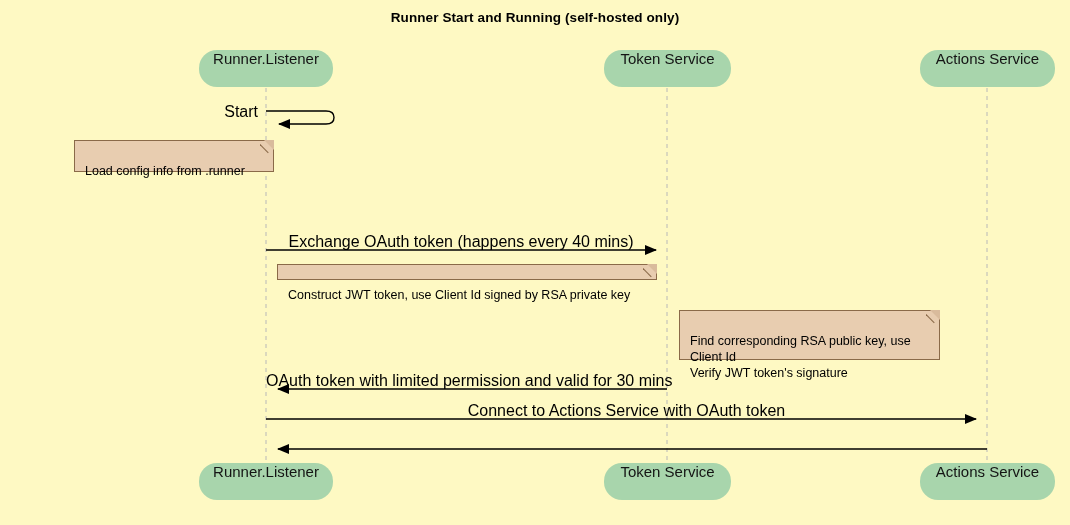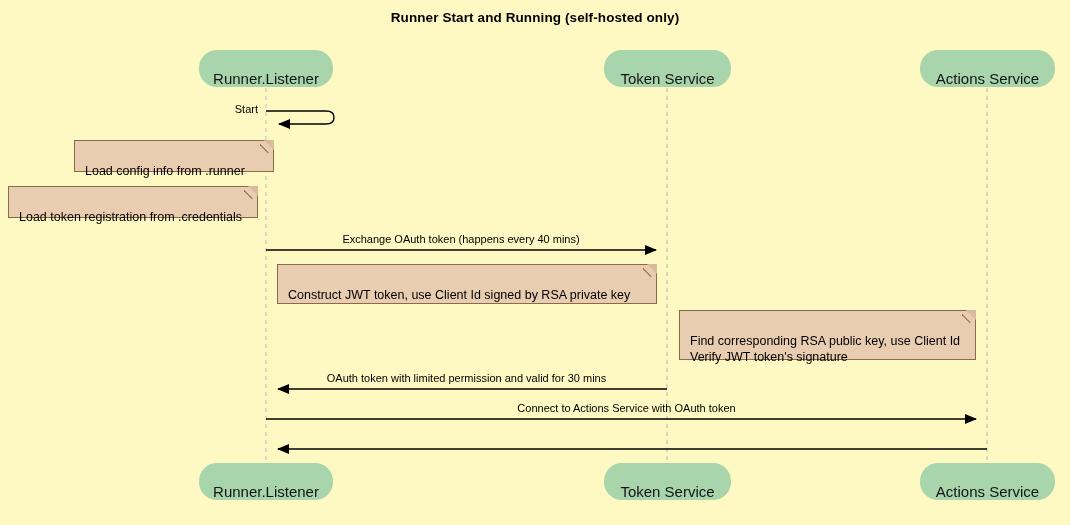--- a/index.html
+++ b/index.html
@@ -35,21 +35,21 @@
     font-weight: bold;
     color: #000000;
     letter-spacing: 0.1px;
   }
   .participant {
     position: absolute;
     box-sizing: border-box;
     background: #a8d5ac;
     border-radius: 18px;
     display: flex;
-    align-items: flex-end;
+    align-items: flex-start;
     justify-content: center;
     font-size: 15px;
     color: #141414;
     white-space: nowrap;
   }
   .note {
     position: absolute;
     box-sizing: border-box;
     background: #e8cdb0;
     border: 1px solid #8a6a49;
@@ -82,21 +82,21 @@
     left: -3px;
     top: 1px;
     width: 16px;
     height: 1px;
     background: #8a6a49;
     transform: rotate(45deg);
     transform-origin: left center;
   }
   .msg-label {
     position: absolute;
-    font-size: 11px;
+    font-size: 16px;
     color: #000000;
     white-space: nowrap;
     text-align: center;
   }
 </style>
 </head>
 <body>
 
 <div id="diagram-root">
 
@@ -159,32 +159,27 @@
 
   <div class="msg-label" style="left:266px; top:402px; width:721px;">Connect to Actions Service with OAuth token</div>
 
 
   <div class="note" style="left:74px; top:140px; width:200px; height:32px;">
     <span>Load config info from .runner</span>
     <span class="note-fold"></span>
     <span class="note-fold-edge"></span>
   </div>
 
-  <div class="note" style="left:8px; top:186px; width:250px; height:32px;">
-    <span>Load token registration from .credentials</span>
-    <span class="note-fold"></span>
-    <span class="note-fold-edge"></span>
-  </div>
 
-  <div class="note" style="left:277px; top:264px; width:380px; height:40px;">
+  <div class="note" style="left:277px; top:264px; width:380px; height:16px;">
     <span>Construct JWT token, use Client Id signed by RSA private key</span>
     <span class="note-fold"></span>
     <span class="note-fold-edge"></span>
   </div>
 
-  <div class="note" style="left:679px; top:310px; width:297px; height:50px;">
+  <div class="note" style="left:679px; top:310px; width:261px; height:50px;">
     <span>Find corresponding RSA public key, use Client Id
 Verify JWT token's signature</span>
     <span class="note-fold"></span>
     <span class="note-fold-edge"></span>
   </div>
 
 </div>
 
 </body></html>

